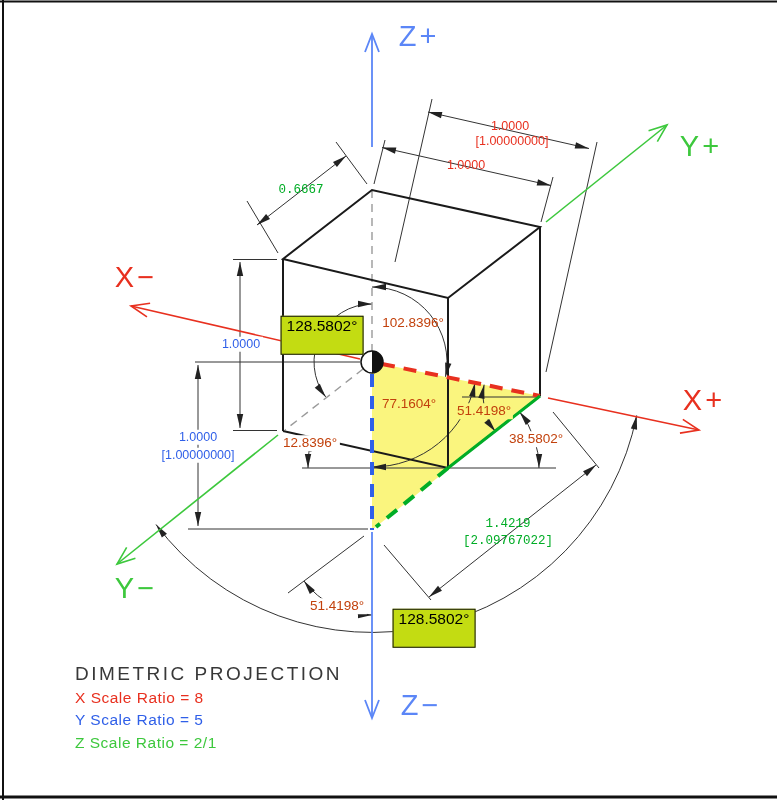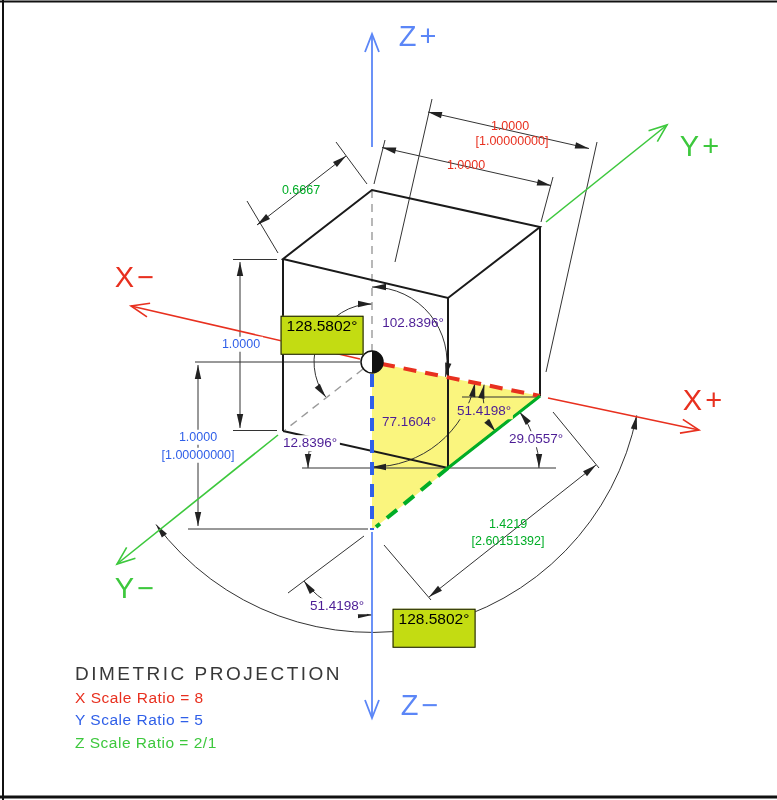--- a/index.html
+++ b/index.html
@@ -1,28 +1,28 @@
 <!DOCTYPE html>
 <html style="--red: #e8301f; --blue_axis: #5b86f7; --blue_dim: #2f5fe8; --green_axis: #3dc83d; --green_dim: #00ad26; --yellow_fill: #faf57e; --highlight_bg: #c3dc12; --line: #1a1a1a; --title: #383838;"><head>
 <meta charset="utf-8">
 <style>
   html,body{margin:0;padding:0;background:#fff;}
   #stage{position:relative;width:777px;height:800px;background:#fff;overflow:hidden;
          font-family:"Liberation Sans",sans-serif;}
   #stage svg{position:absolute;left:0;top:0;}
   .lbl{position:absolute;transform:translate(-50%,-50%);white-space:nowrap;
-       font-size:12.5px;line-height:1;color:#4c1d95;}
+       font-size:12.5px;line-height:1;color:#c2410c;}
   .deg{font-size:13.5px;}
   .bgw{background:#fff;padding:1px 3px;}
   .bgy{background:var(--yellow_fill);padding:1px 2px;}
   .axis{font-size:29px;letter-spacing:3px;font-weight:400;}
   .c-red{color:var(--red);}
   .c-blued{color:var(--blue_dim);}
   .c-bluea{color:var(--blue_axis);}
-  .c-greend{color:var(--green_dim);}
+  .c-greend{color:var(--green_dim);font-family:Liberation Mono, monospace;}
   .c-greena{color:var(--green_axis);}
   .hl{background:var(--highlight_bg);border:1.6px solid #111;padding:1px 5px 20px 5px;
       font-size:15.5px;color:#000;}
   .tl{position:absolute;white-space:nowrap;line-height:1;}
   #title{font-size:19px;letter-spacing:2.5px;color:var(--title);}
   .legend{font-size:15.5px;letter-spacing:.5px;}
   
   .k{stroke:var(--line);stroke-width:2;fill:none;}
   .thin{stroke:#333;stroke-width:1;fill:none;}
   .gdash{stroke:#9a9a9a;stroke-width:1.4;fill:none;stroke-dasharray:8 6;}
@@ -149,26 +149,26 @@
   <div class="lbl axis c-greena" style="left:136px;top:588px">Y−</div>
 
   <div class="lbl c-red" style="left:466px;top:165px">1.0000</div>
   <div class="lbl c-red" style="left:510px;top:126px">1.0000</div>
   <div class="lbl c-red" style="left:512px;top:141px">[1.00000000]</div>
   <div class="lbl c-greend" style="left:301px;top:190px">0.6667</div>
   <div class="lbl c-blued bgw" style="left:241px;top:344px">1.0000</div>
   <div class="lbl c-blued bgw" style="left:198px;top:437px">1.0000</div>
   <div class="lbl c-blued bgw" style="left:198px;top:455px">[1.00000000]</div>
   <div class="lbl c-greend" style="left:508px;top:524px">1.4219</div>
-  <div class="lbl c-greend" style="left:508px;top:541px">[2.60151392]</div>
+  <div class="lbl c-greend" style="left:508px;top:541px">[2.09767022]</div>
 
   <div class="lbl deg" style="left:413px;top:323px">102.8396°</div>
-  <div class="lbl deg" style="left:409px;top:422px">77.1604°</div>
+  <div class="lbl deg" style="left:409px;top:404px">77.1604°</div>
   <div class="lbl deg bgy" style="left:484px;top:411px">51.4198°</div>
-  <div class="lbl deg bgw" style="left:536px;top:439px">29.0557°</div>
+  <div class="lbl deg bgw" style="left:536px;top:439px">38.5802°</div>
   <div class="lbl deg bgw" style="left:310px;top:443px">12.8396°</div>
   <div class="lbl deg bgw" style="left:337px;top:606px">51.4198°</div>
 
   <div class="lbl hl" style="left:322px;top:335px">128.5802°</div>
   <div class="lbl hl" style="left:434px;top:628px">128.5802°</div>
 
   <div id="title" class="tl" style="left:75px;top:664px">DIMETRIC PROJECTION</div>
   <div class="tl legend c-red" style="left:75px;top:690px">X Scale Ratio = 8</div>
   <div class="tl legend c-blued" style="left:75px;top:712px">Y Scale Ratio = 5</div>
   <div class="tl legend c-greena" style="left:75px;top:735px">Z Scale Ratio = 2/1</div>

